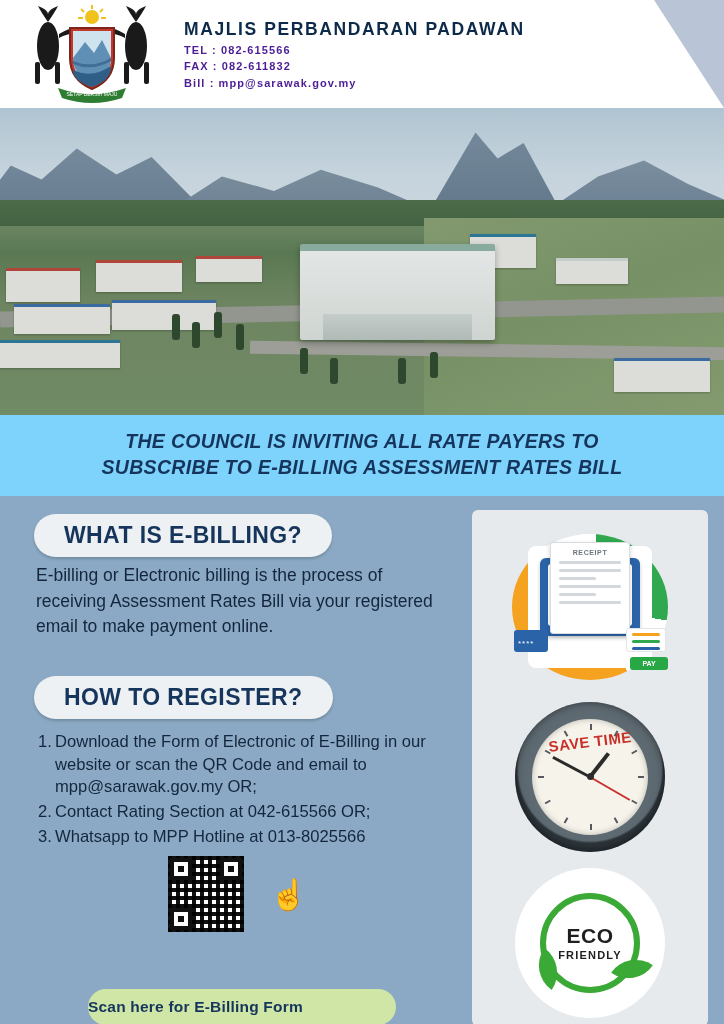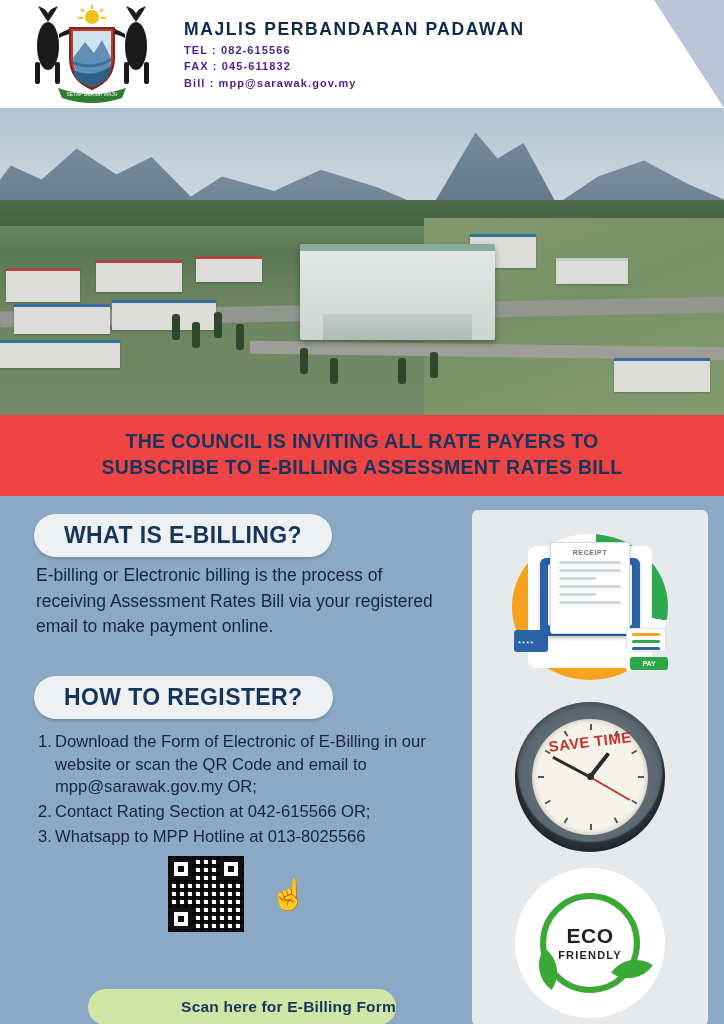--- a/index.html
+++ b/index.html
@@ -123,23 +123,24 @@
   }
   .mainbldg::after{
     content:""; position:absolute; left:12%; bottom:0; width:76%; height:26px;
     background: linear-gradient(#cfd6d2,#b9c2bd);
   }
   .palm { position:absolute; width:8px; height:26px; background:#2f4a2c; border-radius:3px;}
   .hero-veil { position:absolute; inset:0; background: rgba(20,40,60,.05); }
 
   
   .title-band {
-    background: #ef4444;
+    background: #7dd3fc;
     padding: 13px 26px 15px 26px;
     text-align: center;
+    font-style: italic;
   }
   .title-band h1 {
     font-size: 19.5px;
     font-weight: bold;
     letter-spacing: .3px;
     color: #16355c;
     line-height: 1.35;
     text-transform: uppercase;
   }
 
@@ -224,21 +225,21 @@
     background:#111;
   }
   .hand { font-size: 30px; color: #cfd8de; }
 
   .scan-pill {
     position: absolute;
     left: 72px; bottom: 14px;
     width: 308px;
     background: #cfe6a6;
     border-radius: 20px;
-    text-align: right;
+    text-align: left;
     padding: 9px 0;
   }
   .scan-pill span {
     font-size: 15.5px;
     font-weight: bold;
     color: #16355c;
     letter-spacing: .2px;
   }
 
   
@@ -389,21 +390,21 @@
         <path d="M45 66 q19 9 38 -4 q0 15 -19 21 q-19 -6 -19 -17z" fill="#2f5f86"></path>
 
         <path d="M30 84 q34 12 68 0 l-4 10 q-30 10 -60 0z" fill="#2e7d32"></path>
         <text x="64" y="92" font-size="5" fill="#ffffff" text-anchor="middle" font-family="Liberation Sans, sans-serif">SETAP BERSIH MAJU</text>
       </svg>
     </div>
 
     <div class="header-text">
       <div class="org-name">MAJLIS PERBANDARAN PADAWAN</div>
       <div class="org-line">TEL : 082-615566</div>
-      <div class="org-line">FAX : 045-611832</div>
+      <div class="org-line">FAX : 082-611832</div>
       <div class="org-line">Bill : mpp@sarawak.gov.my</div>
     </div>
   </div>
 
   <div class="hero">
     <div class="sky"></div>
     <div class="mtn mtn1"></div>
     <div class="mtn mtn2"></div>
     <div class="mtn mtn3"></div>
     <div class="mtn mtn4"></div>

